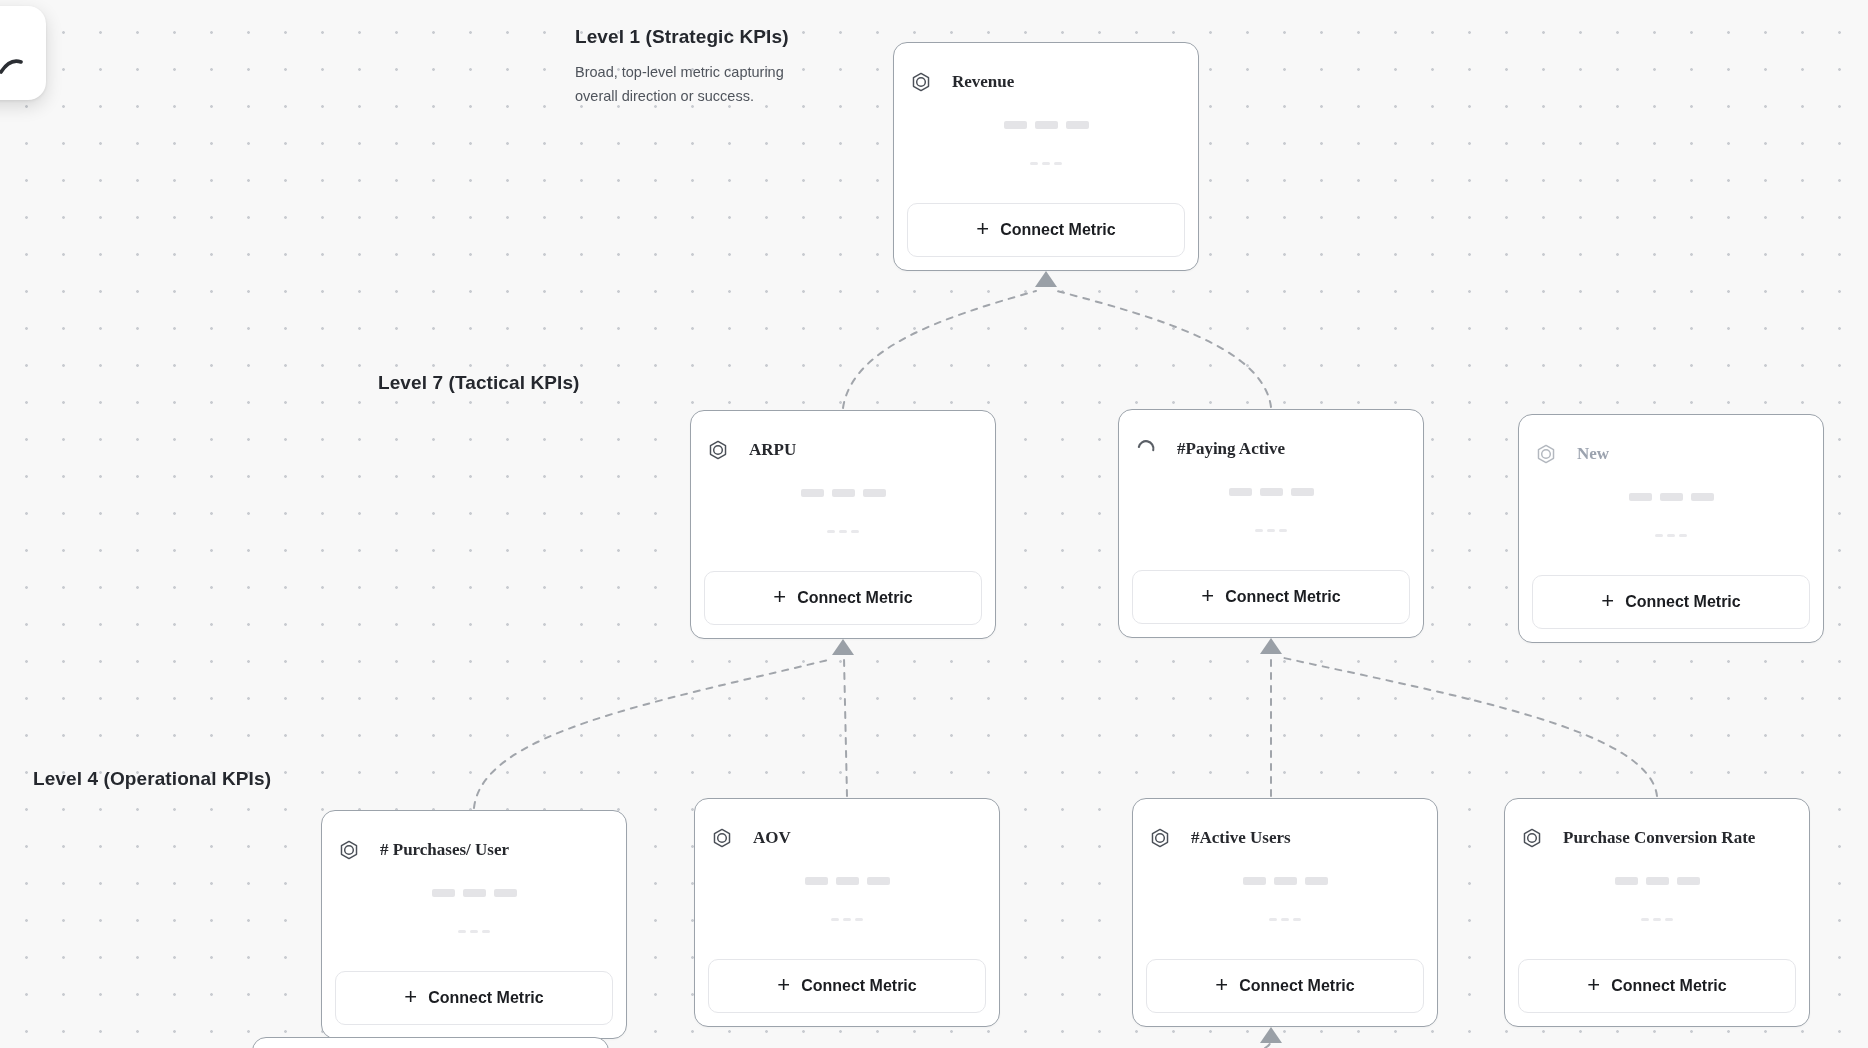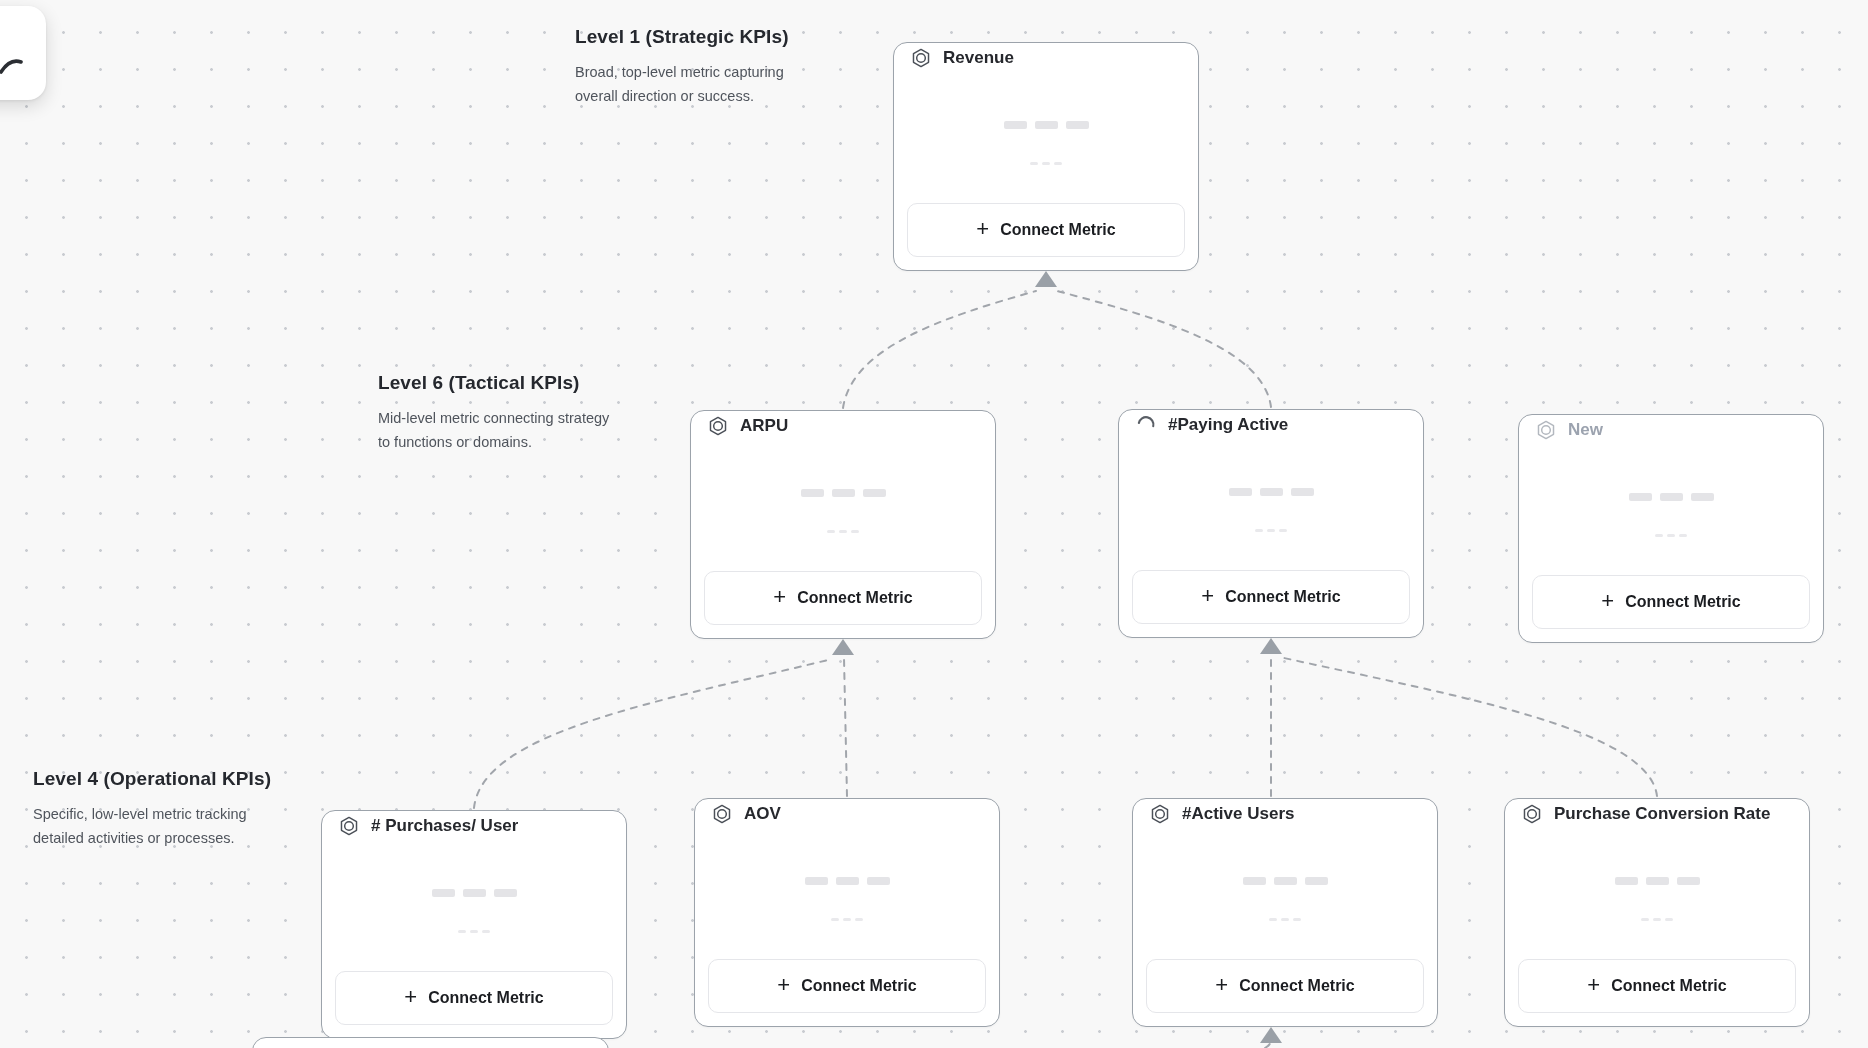--- a/index.html
+++ b/index.html
@@ -26,22 +26,22 @@
     font-size:14.5px; line-height:24px; color:#4f545c; max-width:232px;
   }
 
   
   .card {
     position:absolute; width:306px; height:229px;
     background:#ffffff; border:1px solid #9ca3ab; border-radius:14px;
     box-shadow:0 1px 2px rgba(0,0,0,0.03);
   }
   .card-head {
-    position:absolute; top:4px; left:16px; right:16px;
-    display:flex; align-items:center; gap:11px;
+    position:absolute; top:28px; left:16px; right:16px;
+    display:flex; align-items:center; gap:20px;font-family:Liberation Serif, serif;
   }
   .node-icon { display:flex; width:22px; height:22px; flex:0 0 22px; }
   .node-title {
     font-size:17px; font-weight:700; color:#26282d; white-space:nowrap;
     overflow:hidden; text-overflow:ellipsis;
   }
   .card.muted .node-title { color:#9ca3af; font-weight:700; }
   .card.muted .node-icon svg { stroke:#b3b8bf; }
 
   .sk-row1 {
@@ -106,26 +106,24 @@
       <polygon points="1271,638 1260,654 1282,654"></polygon>
       <polygon points="1271,1027 1260,1043 1282,1043"></polygon>
     </g>
   </svg>
 
   <div class="level-label" style="left:575px;top:26px;">
     <h2>Level 1 (Strategic KPIs)</h2>
     <p>Broad, top-level metric capturing overall direction or success.</p>
   </div>
   <div class="level-label" style="left:378px;top:372px;">
-    <h2>Level 6 (Tactical KPIs)</h2>
-    <p>Mid-level metric connecting strategy to functions or domains.</p>
+    <h2>Level 7 (Tactical KPIs)</h2>
   </div>
   <div class="level-label" style="left:33px;top:768px;">
     <h2>Level 4 (Operational KPIs)</h2>
-    <p>Specific, low-level metric tracking detailed activities or processes.</p>
   </div>
 
   <div class="card" style="left:893px;top:42px;">
     <div class="card-head">
       <span class="node-icon">
         <svg width="22" height="22" viewBox="0 0 24 24" fill="none" stroke="#4b5058" stroke-width="1.6" stroke-linejoin="round">
             <path d="M12 2.6 L20.2 7.3 V16.7 L12 21.4 L3.8 16.7 V7.3 Z"></path>
             <circle cx="12" cy="12" r="4.7"></circle>
           </svg>
       </span>

